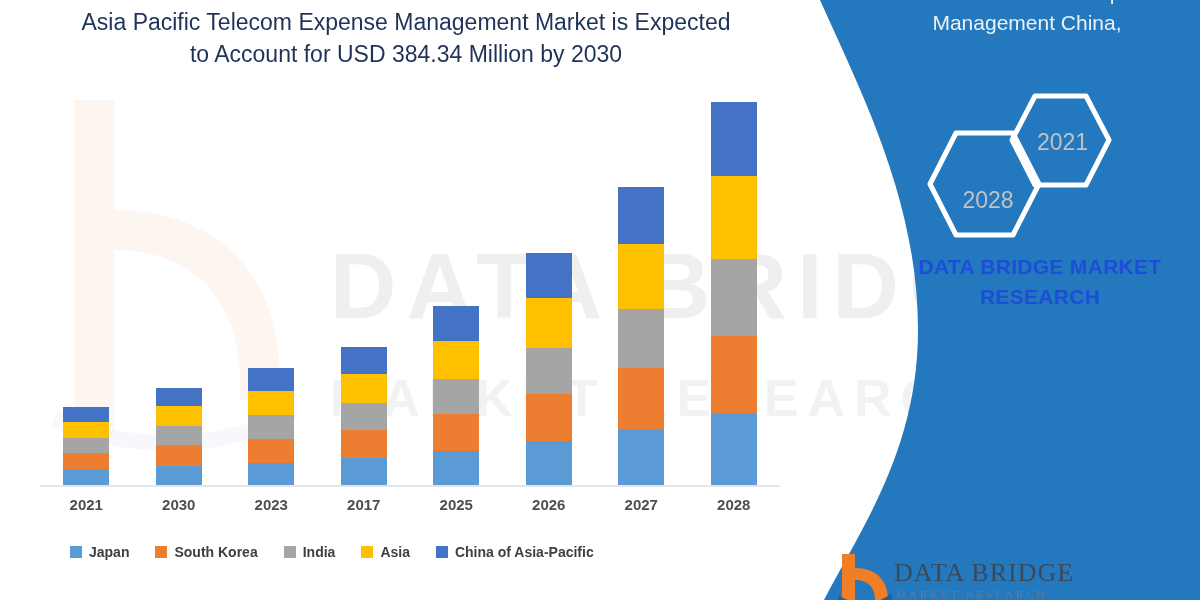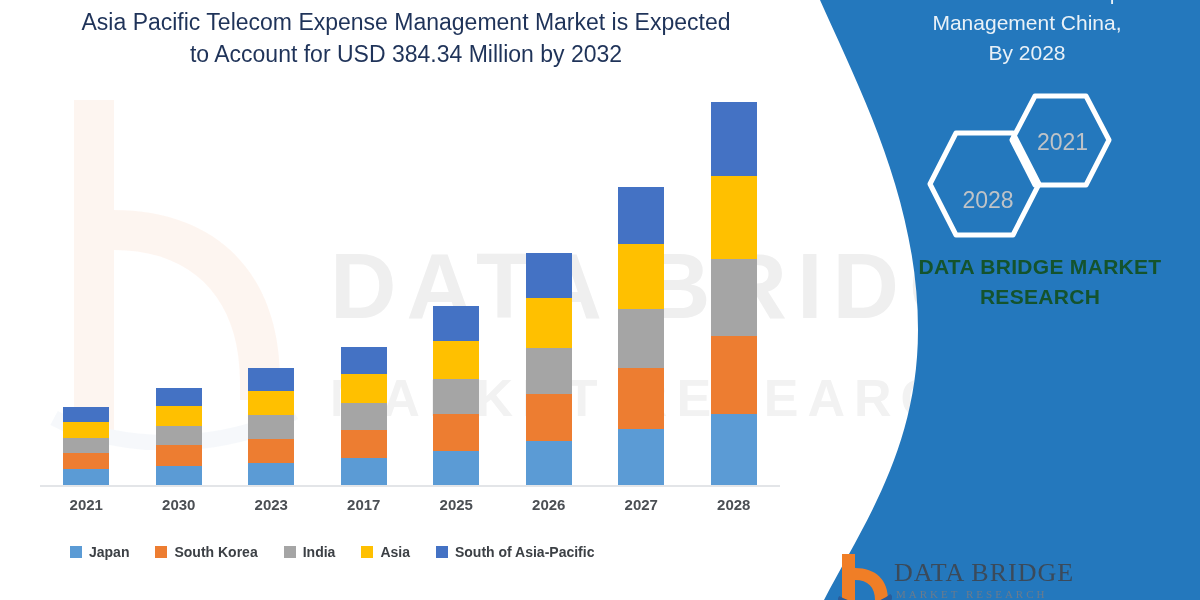--- a/index.html
+++ b/index.html
@@ -46,21 +46,21 @@
     display:flex;align-items:center;justify-content:center;
     color:#bfc3c7;font-size:22px;font-weight:400;
   }
   .hex-2021{left:83px;top:0;width:105px;height:97px;}
   .hex-2021 .hex-label{font-size:23px;transform:translate(2px,2px);}
   .hex-2028{left:0;top:37px;width:118px;height:110px;}
   .hex-2028 .hex-label{font-size:23px;transform:translate(4px,16px);}
 
   .brand{
     position:absolute;left:880px;top:252px;width:320px;
-    text-align:center;color:#14532d;font-size:21px;font-weight:700;
+    text-align:center;color:#1d4ed8;font-size:21px;font-weight:700;
     line-height:30px;letter-spacing:.3px;
   }
 
   .footer-logo{position:absolute;left:838px;top:552px;width:340px;height:52px;overflow:hidden;}
   .footer-logo .mark{position:absolute;left:0;top:2px;}
   .footer-logo .ftext{
     position:absolute;left:56px;top:6px;
     font-family:"Liberation Serif","DejaVu Serif",serif;
     font-size:26px;color:#3b4a5a;letter-spacing:1px;line-height:30px;
   }
@@ -125,21 +125,21 @@
     </svg>
   </div>
 
   <div class="wm-text">
     <span>DATA BRIDGE</span>
     <span class="l2" style="display:block">MARKET RESEARCH</span>
   </div>
 
   <div class="title">
     <span>Asia Pacific Telecom Expense Management Market is Expected</span><br>
-    <span>to Account for USD 384.34 Million by 2032</span>
+    <span>to Account for USD 384.34 Million by 2030</span>
   </div>
 
   <div class="chart">
     <div class="axis-line"></div>
     <div class="bars" id="bars">
         <div class="bar-slot">
           <div class="bar" style="height: 78.0694px;">
             <div class="seg" style="background: rgb(68, 114, 196); height: 19.1781%;"></div>
             <div class="seg" style="background: rgb(255, 192, 0); height: 20.5479%;"></div>
             <div class="seg" style="background: rgb(165, 165, 165); height: 19.1781%;"></div>
@@ -233,35 +233,34 @@
         <div class="legend-item">
           <span class="legend-swatch" style="background: rgb(165, 165, 165);"></span>
           <span class="legend-label">India</span>
         </div>
         <div class="legend-item">
           <span class="legend-swatch" style="background: rgb(255, 192, 0);"></span>
           <span class="legend-label">Asia</span>
         </div>
         <div class="legend-item">
           <span class="legend-swatch" style="background: rgb(68, 114, 196);"></span>
-          <span class="legend-label">South of Asia-Pacific</span>
+          <span class="legend-label">China of Asia-Pacific</span>
         </div>
       </div>
   </div>
 
   <div class="panel">
     <svg viewBox="0 0 400 600" width="400" height="600" preserveAspectRatio="none" aria-hidden="true">
       <path d="M20 0 C60 90 118 200 118 330 C118 450 60 530 24 600 L400 600 L400 0 Z" fill="#2478bd"></path>
     </svg>
   </div>
 
   <div class="panel-head">
     <span class="clip">Asia Pacific Telecom Expense</span>
     <span class="clip">Management China,</span>
-    <span class="clip">By 2028</span>
   </div>
 
   <div class="hex-wrap">
     <div class="hex hex-2021">
       <svg viewBox="0 0 105 97" width="105" height="97" aria-hidden="true">
         <polygon points="27,4 78,4 101,48 78,93 27,93 4,48" fill="none" stroke="#ffffff" stroke-width="5" stroke-linejoin="round"></polygon>
       </svg>
       <div class="hex-label">2021</div>
     </div>
     <div class="hex hex-2028">

